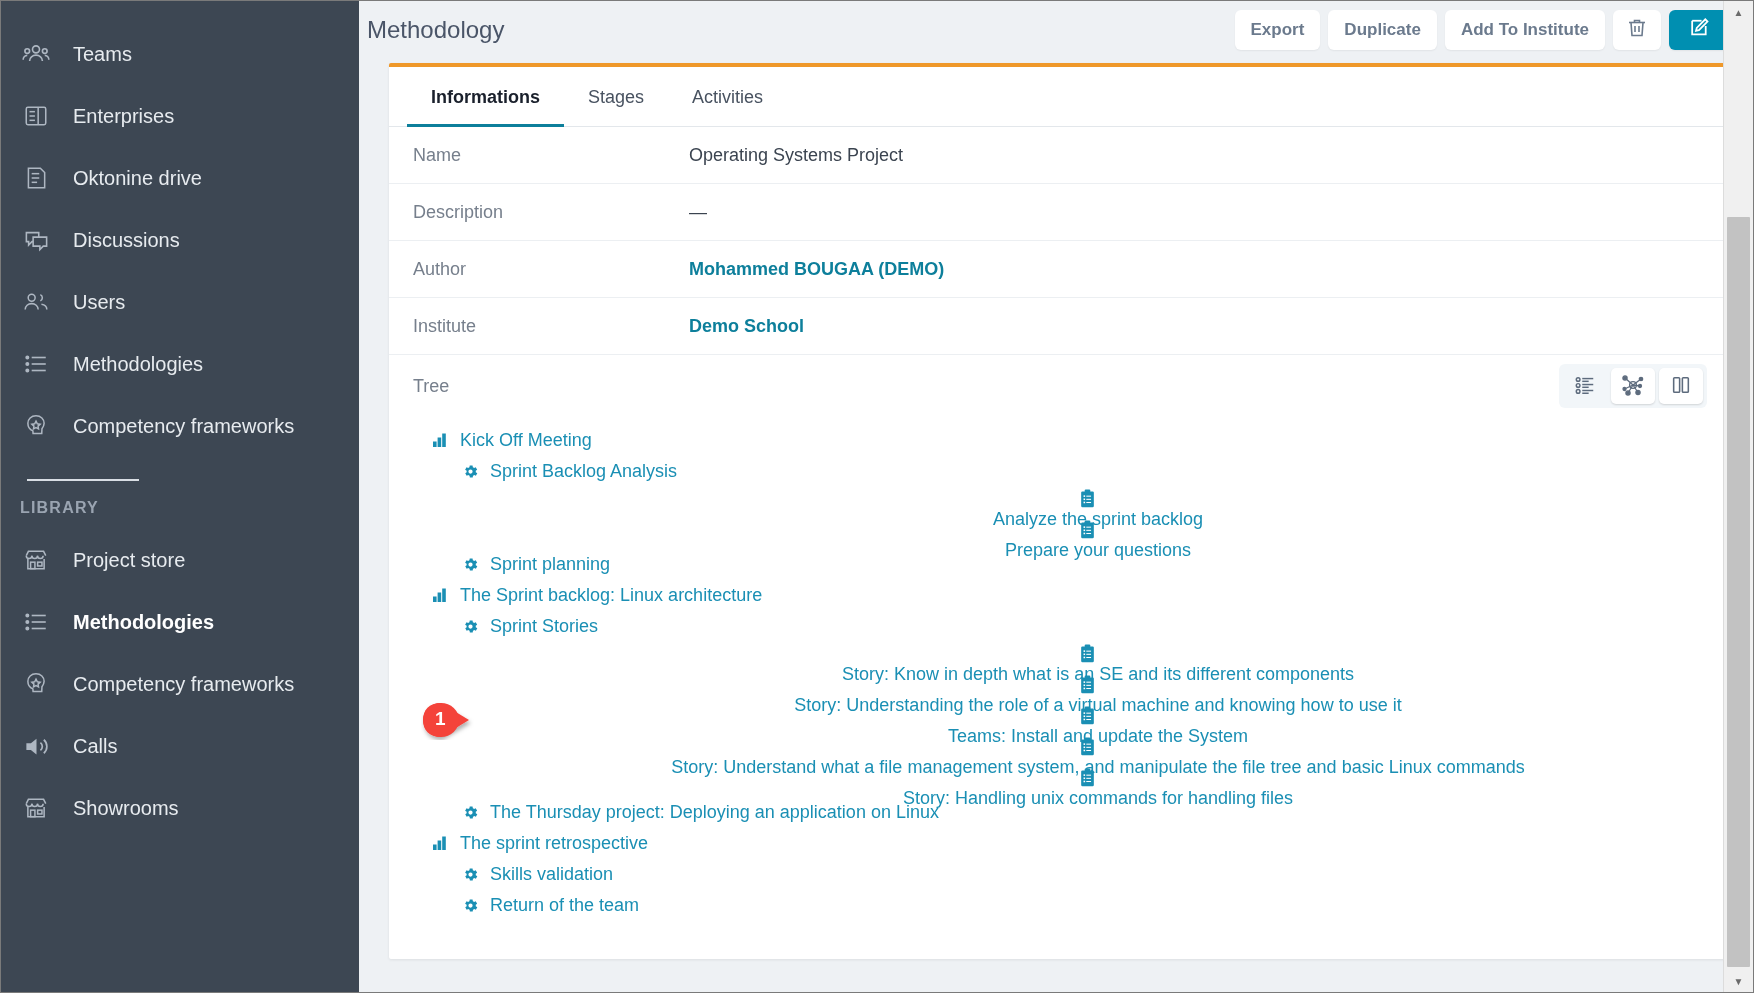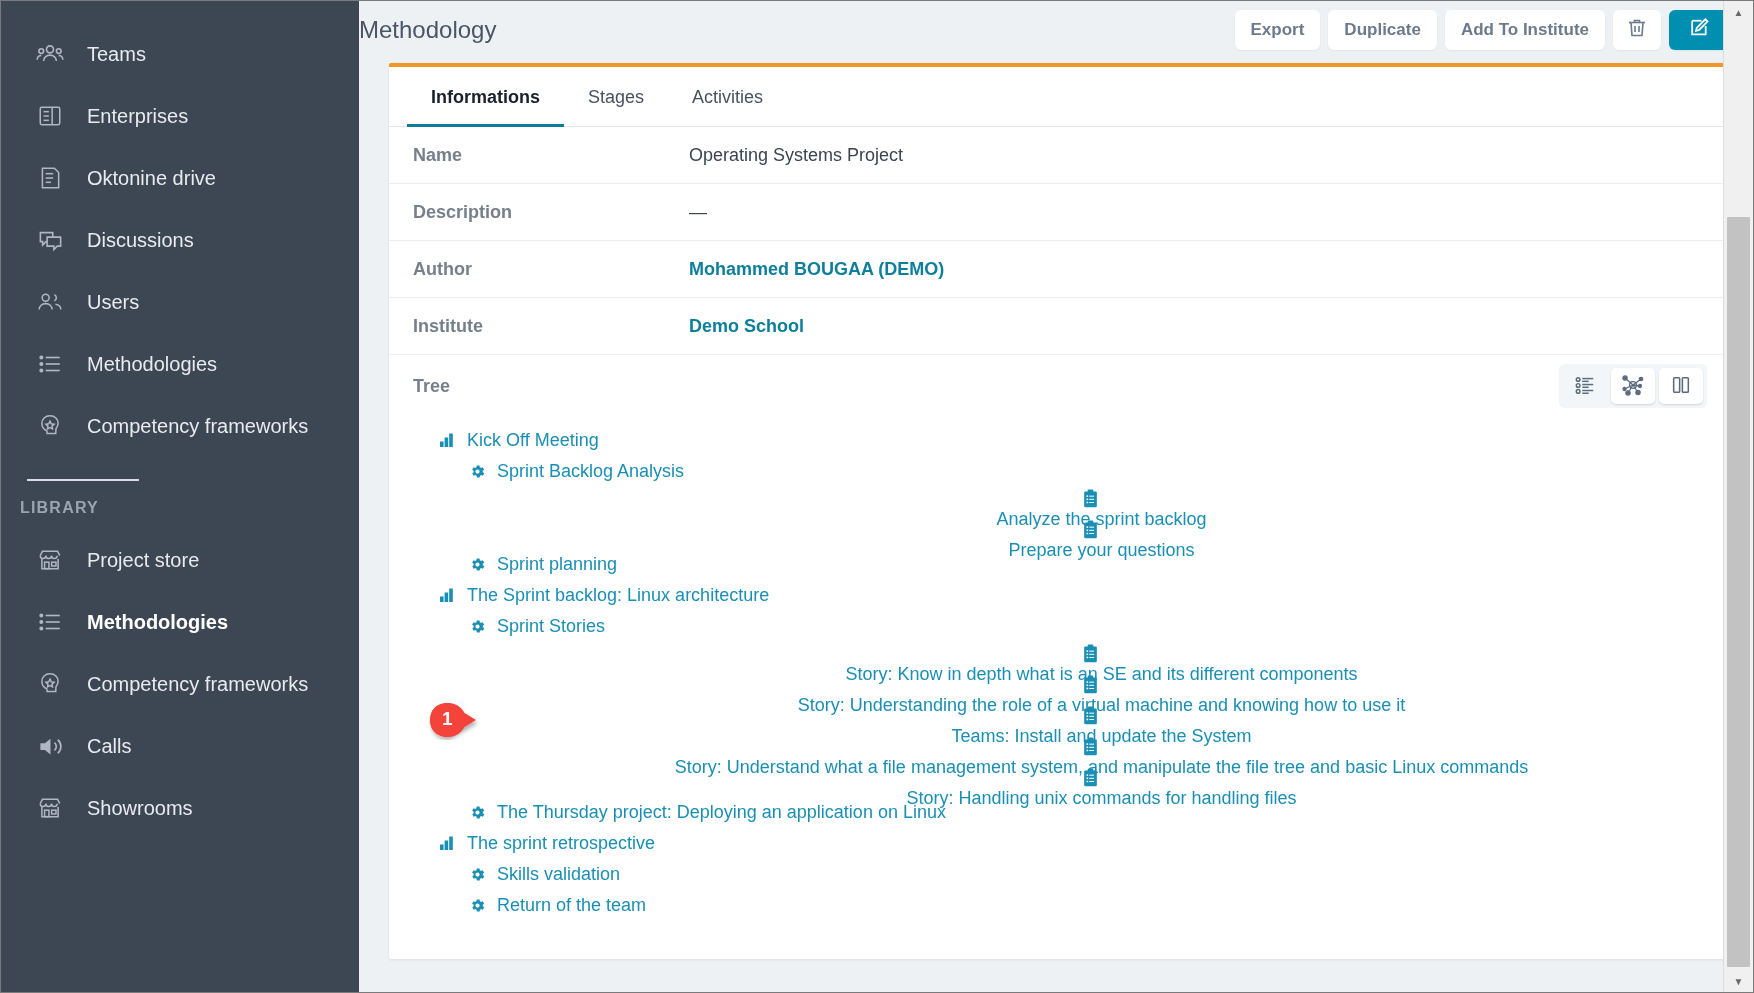--- a/index.html
+++ b/index.html
@@ -24,21 +24,21 @@
     flex: 0 0 358px;
     background: #3d4753;
     height: 100%;
     padding-top: 22px;
     overflow: hidden;
   }
   .nav-item {
     display: flex;
     align-items: center;
     height: 62px;
-    padding-left: 34px;
+    padding-left: 20px;
     color: #e7ebef;
     font-size: 20px;
     cursor: pointer;
   }
   .nav-item .ico {
     width: 30px; height: 30px;
     flex: 0 0 30px;
     margin-right: 22px;
     display: flex; align-items: center; justify-content: center;
     color: #aeb7c2;
@@ -64,21 +64,21 @@
     flex: 1 1 auto;
     height: 100%;
     background: #eef1f4;
     position: relative;
     overflow: hidden;
   }
   .topbar {
     height: 58px;
     display: flex;
     align-items: center;
-    padding: 0 22px 0 0;
+    padding: 0 22px 0 8px;
     background: #eef1f4;
   }
   .page-title {
     font-size: 24px;
     color: #4a5568;
     font-weight: normal;
     flex: 1 1 auto;
   }
   .topbar-actions { display: flex; align-items: center; gap: 8px; }
   .btn {
@@ -126,21 +126,20 @@
     align-items: center;
     border-bottom: 1px solid #eceff2;
     min-height: 57px;
     padding: 0 24px;
   }
   .row .row-label {
     width: 276px;
     flex: 0 0 276px;
     color: #767f8c;
     font-size: 18px;
-    font-weight: bold;
   }
   .row .row-value { font-size: 18px; color: #3b4450; }
   .row .row-value.link { color: #0d7f9b; font-weight: bold; }
   .row.tree-row { align-items: center; min-height: 62px; border-bottom: none; }
 
   .view-toggle {
     margin-left: auto;
     display: flex;
     align-items: center;
     gap: 4px;
@@ -154,21 +153,21 @@
     border-radius: 5px;
     cursor: pointer;
     color: #5d6b7d;
     background: transparent;
     border: none;
   }
   .vt-btn.raised { background: #ffffff; box-shadow: 0 1px 2px rgba(0,0,0,0.14); }
 
   
   .tree {
-    padding: 8px 24px 38px 31px;
+    padding: 8px 24px 38px 24px;
     position: relative;
   }
   .tree-node {
     display: flex;
     align-items: center;
     height: 31px;
     font-size: 18px;
     color: #1a8fb4;
     cursor: pointer;
     white-space: nowrap;

